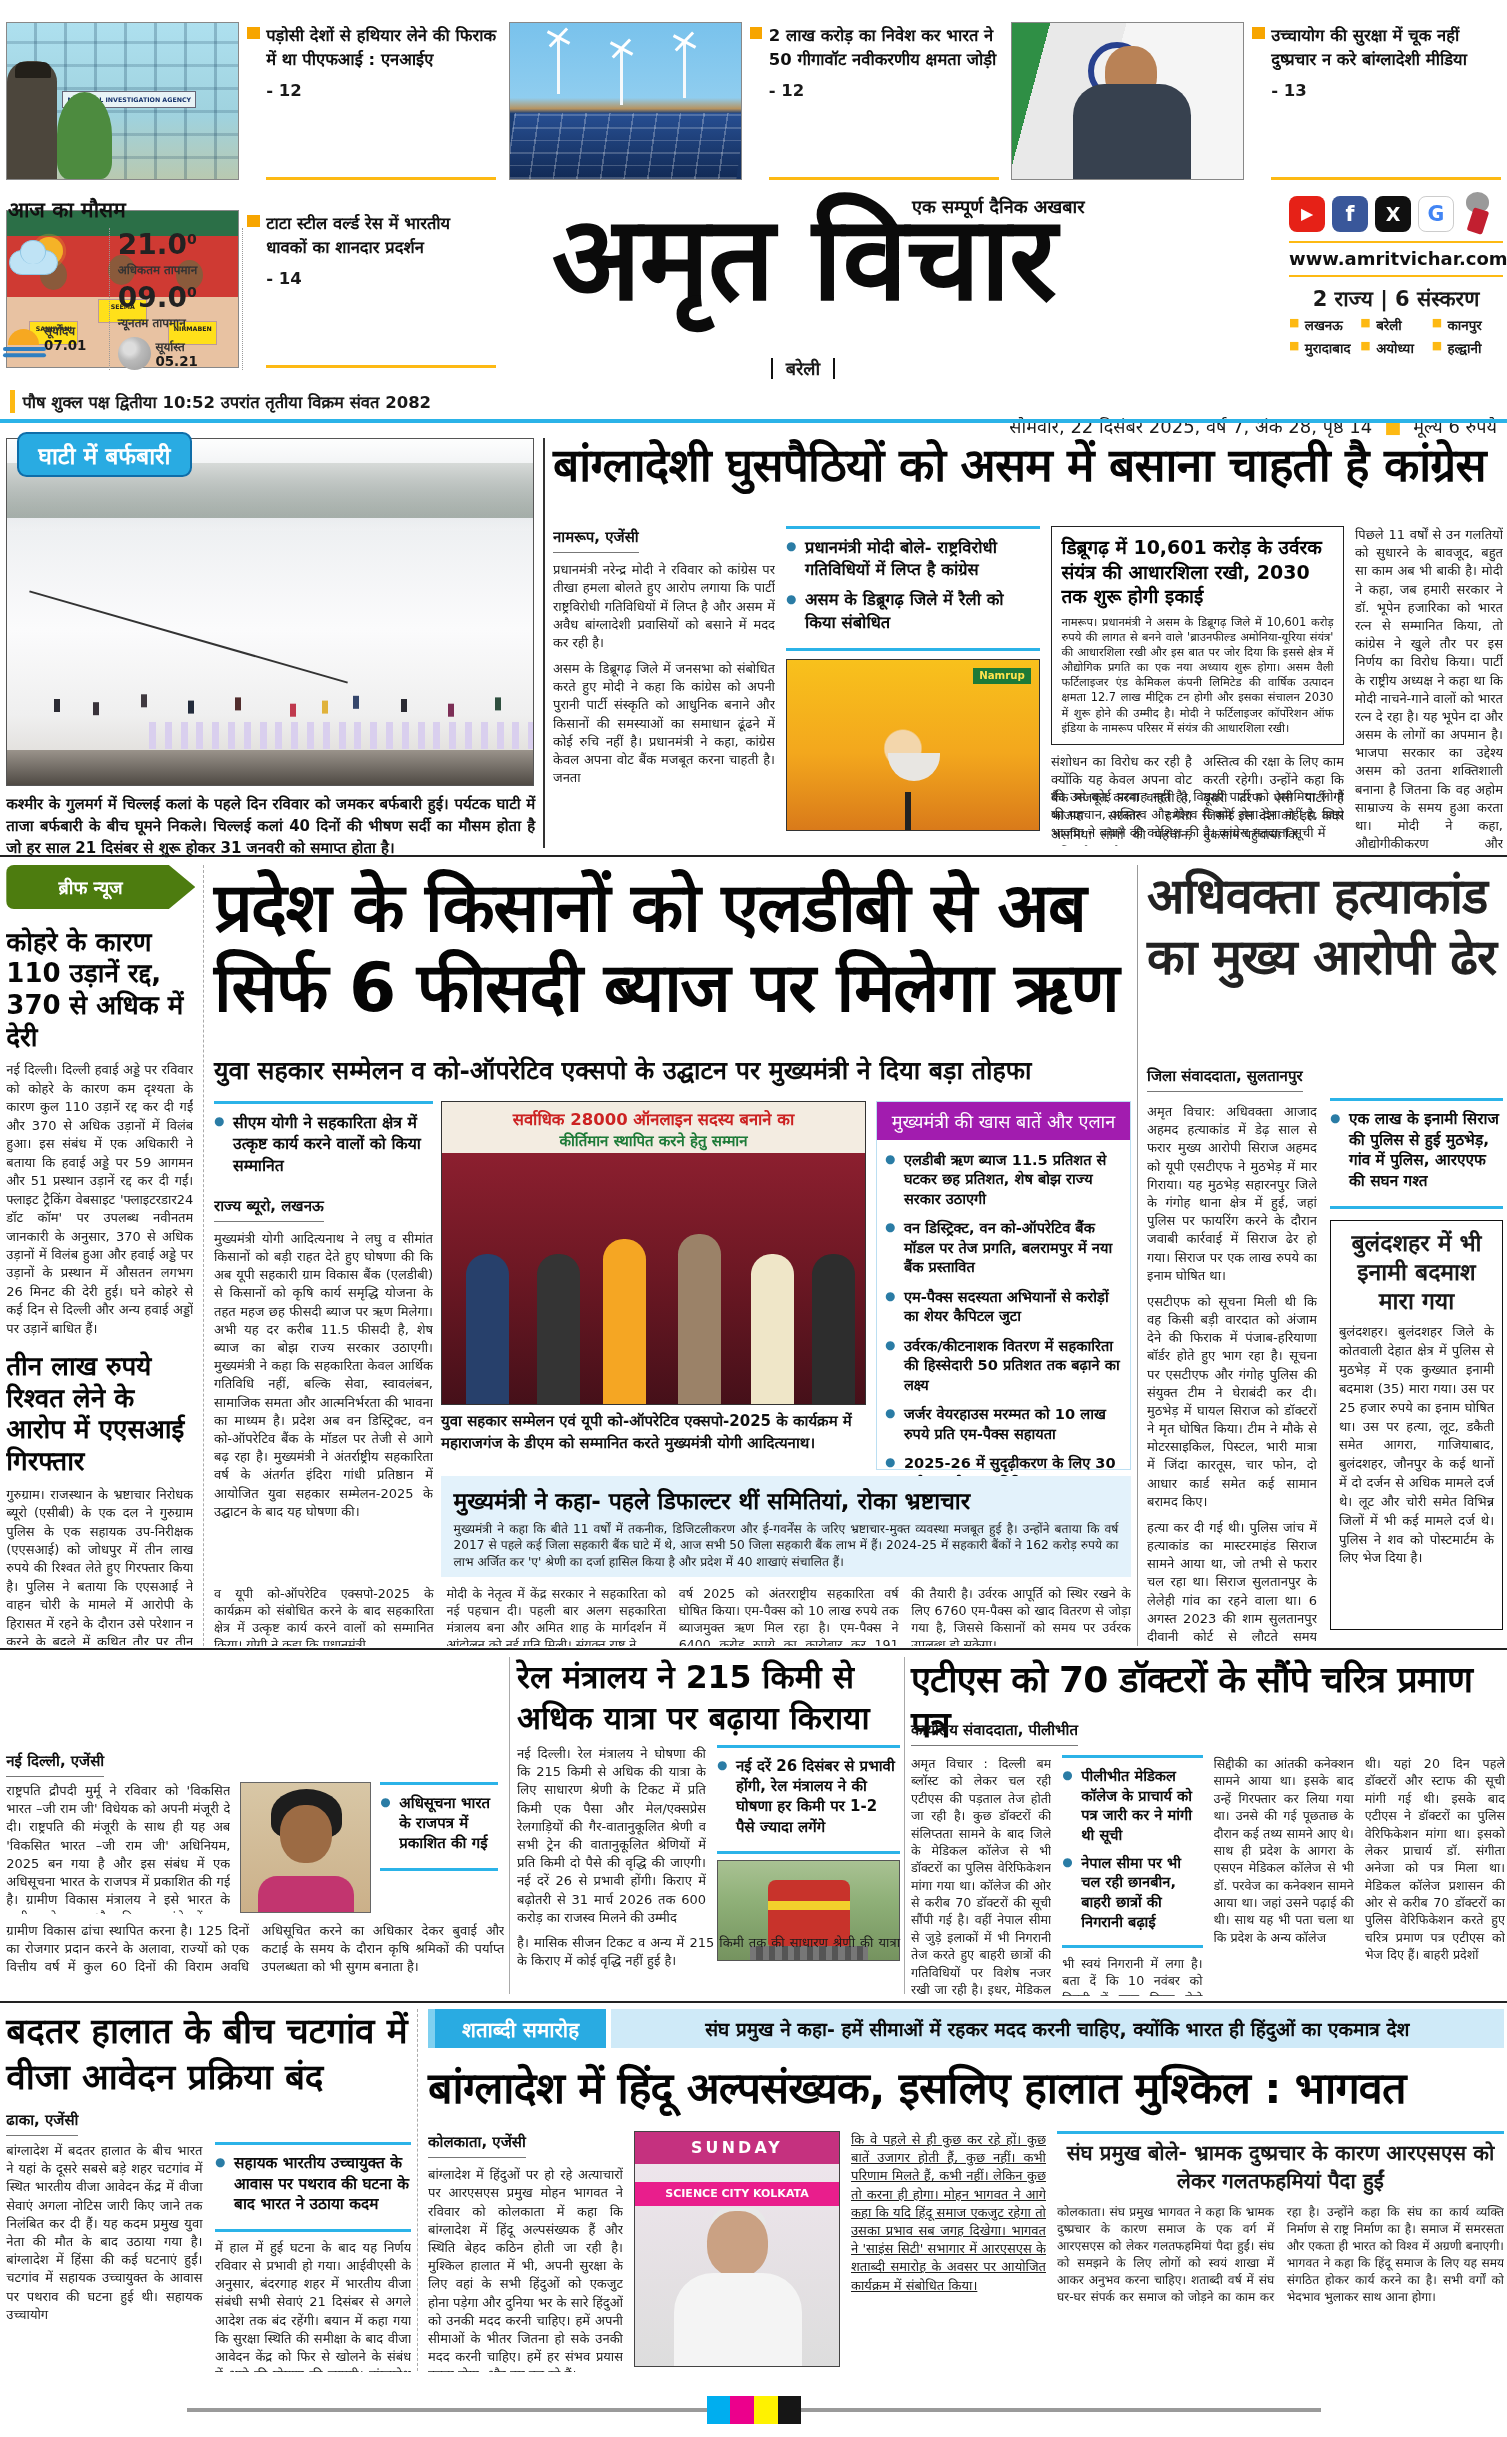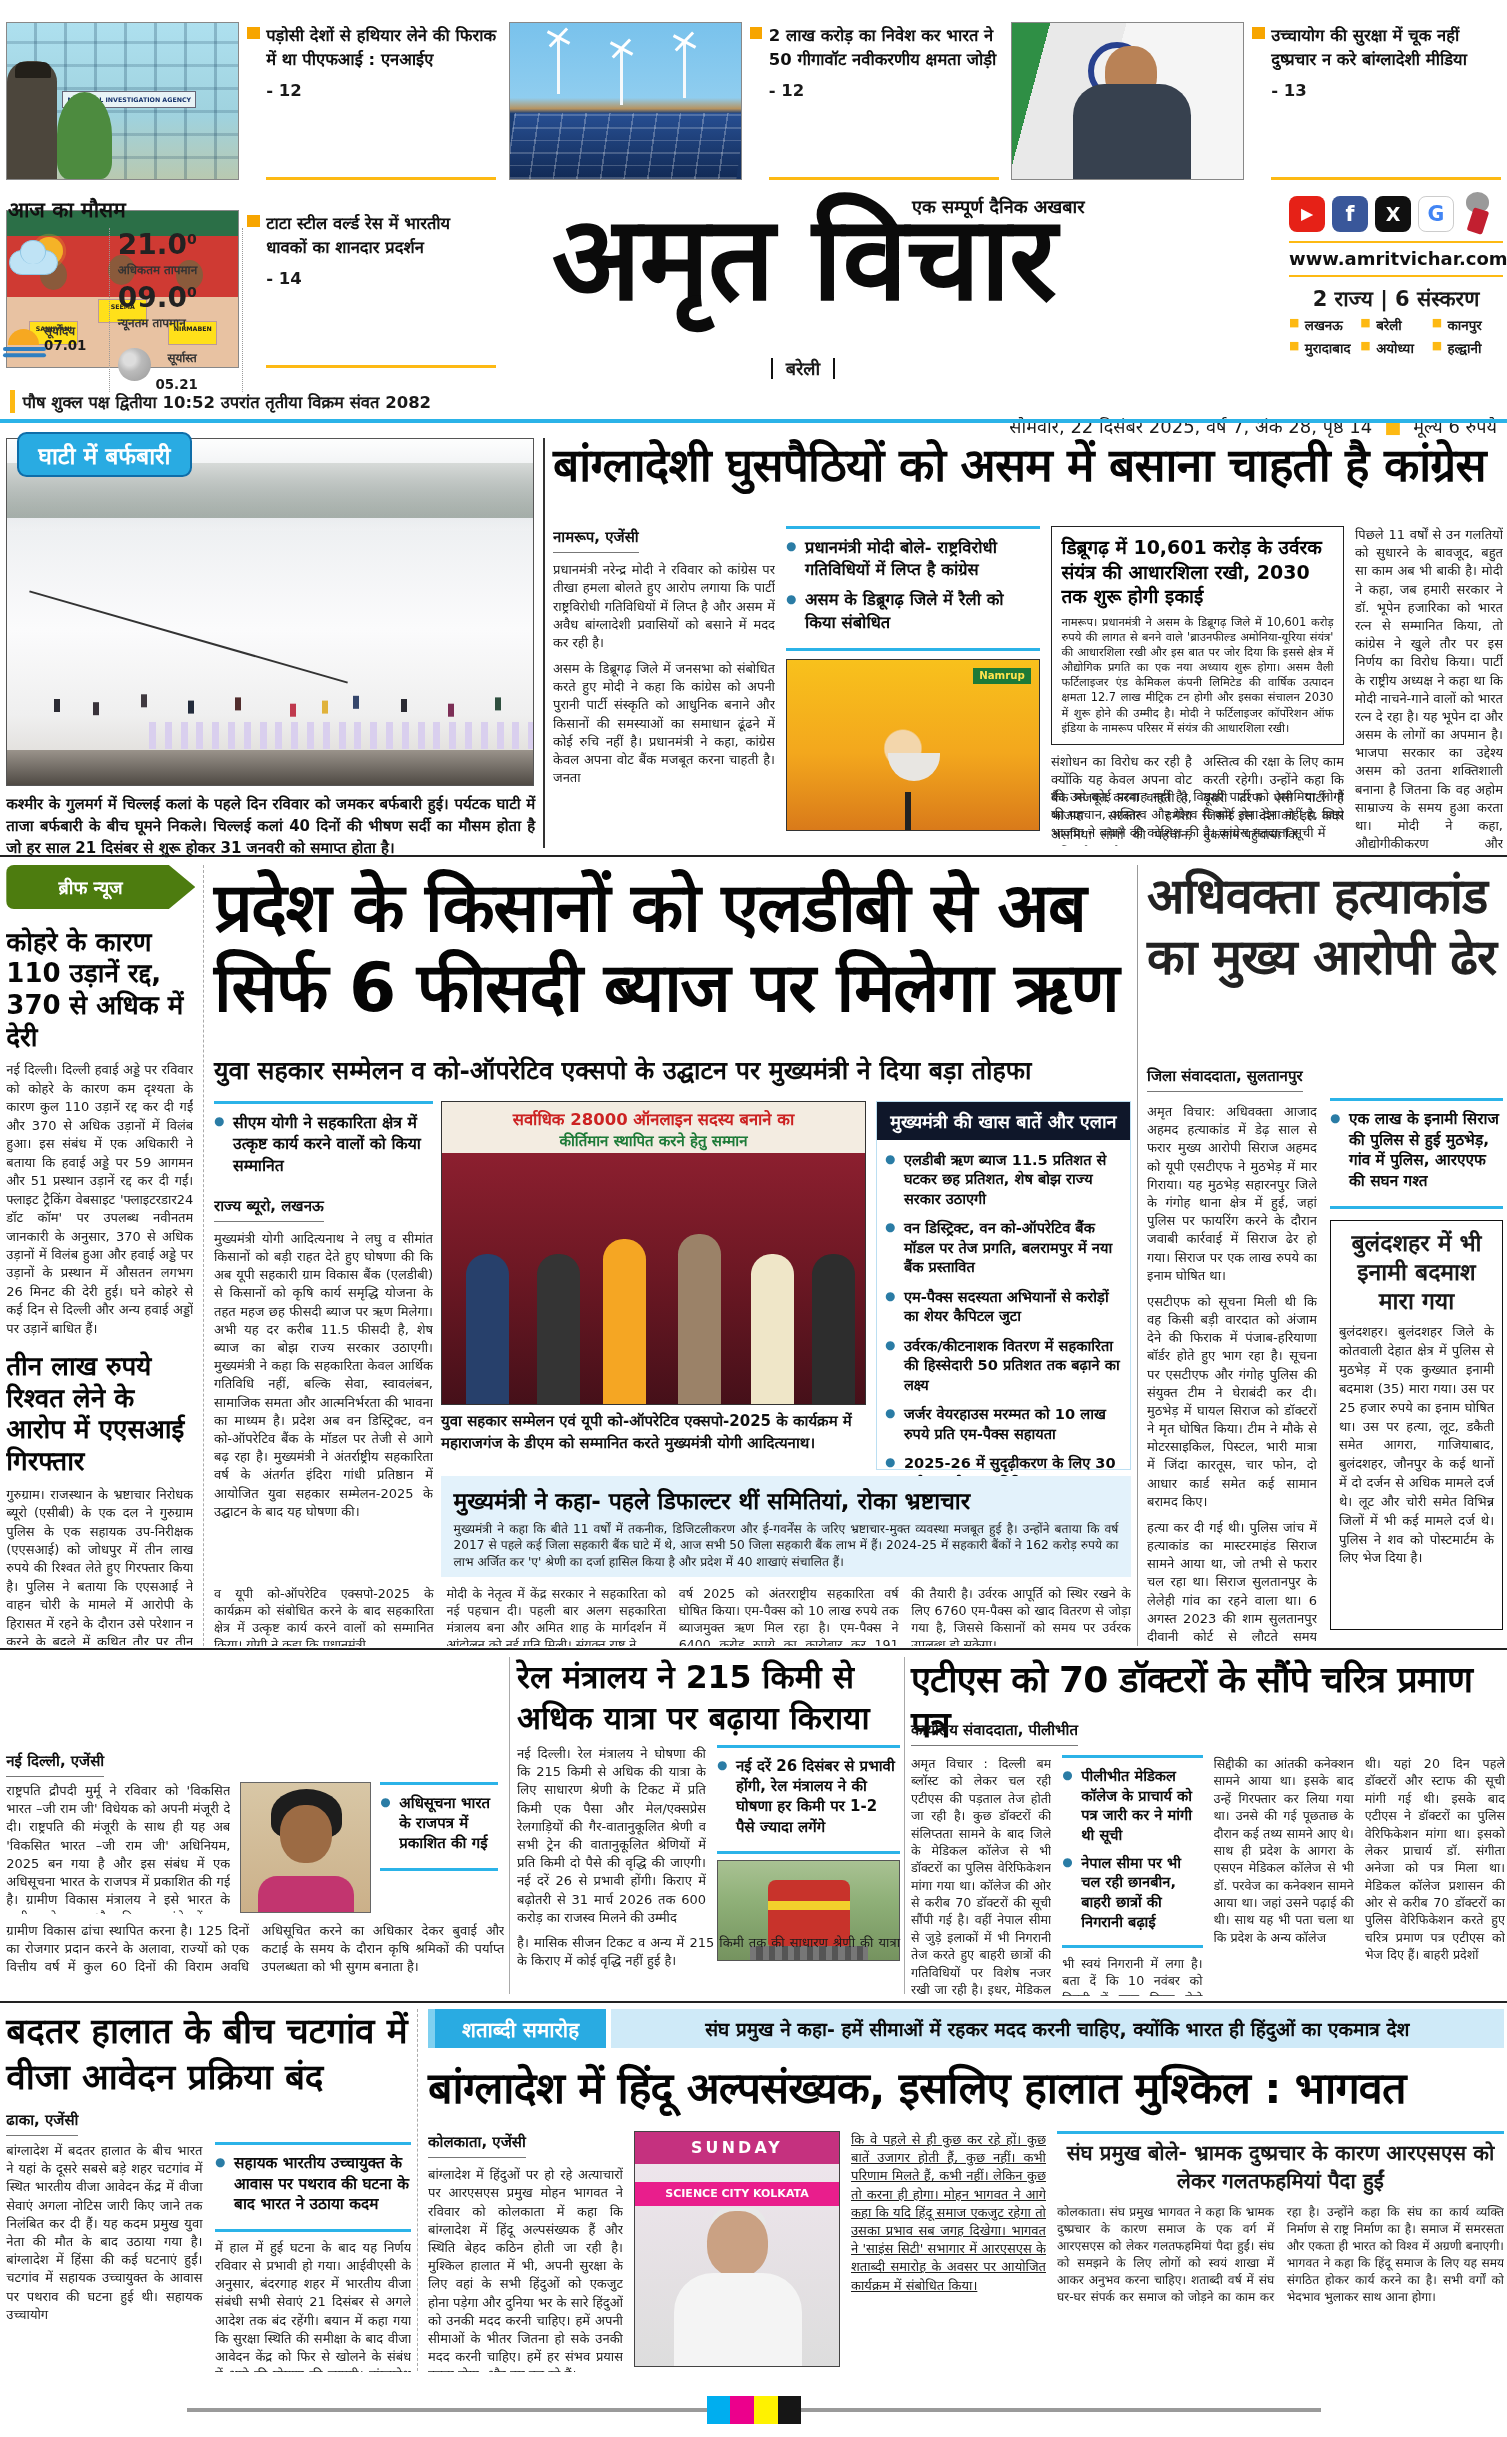--- a/index.html
+++ b/index.html
@@ -142,21 +142,21 @@
   #cm-colA { top:1101px; left:214px; width:219px; height:476px; }
   #cm-colA .points { border-bottom:none; margin-bottom:4.7px; }
   #cm-photo { top:1101px; left:441px; width:425px; height:304px; border:0.8px solid #333; overflow:hidden; position:absolute;
      background:linear-gradient(180deg,#f3ece1 0%,#f3ece1 17%,#8c1f2f 17%,#6e1824 55%,#451019 100%); }
   .stage-txt { position:absolute; left:0; right:0; text-align:center; color:#c22; font-weight:bold; }
   .stage-txt.l1 { top:4.7px; font-size:16.5px; }
   .stage-txt.l2 { top:28px; font-size:15px; color:#1d7a37; }
   .fig { position:absolute; bottom:0; width:43px; height:150px; border-radius:20.5px 20.5px 0 0; }
   #cm-caption { top:1411px; left:441px; width:425px; font-size:15px; font-weight:bold; line-height:1.45; color:#111; }
   #khas-box { top:1101px; left:876px; width:255px; height:369px; border:0.8px solid #bcdff2; }
-  #khas-head { background:#0f172a; color:#fff; font-size:18px; font-weight:bold; text-align:center; padding:7px 4.7px; }
+  #khas-head { background:#a21caf; color:#fff; font-size:18px; font-weight:normal; text-align:center; padding:7px 4.7px; }
   #khas-list { padding:9.5px 7.9px 0 7.9px; }
   #khas-list .pt { font-size:14.6px; margin-bottom:9.5px; }
   #cm-box { top:1476px; left:441px; width:690px; height:101px; background:#e3f2fb; padding:7.9px 12.6px; }
   #cm-box-head { font-size:23px; font-weight:bold; color:#060606; margin-bottom:4.7px; }
   #cm-box-body { font-size:12.2px; line-height:1.35; }
   #cm-bottom { top:1585px; left:214px; width:917px; height:61px; display:grid; grid-template-columns:repeat(4,1fr); gap:12.6px; }
   #cm-bottom div { font-size:12.6px; line-height:1.35; overflow:hidden; }
 
   
   #adv-vrule { top:865px; left:1137px; height:781px; width:0.8px; background:#999; }
@@ -315,21 +315,21 @@
         </div>
       </div>
       <div class="wx-mid">
         <div class="wx-big"><span>21.0</span><sup>0</sup></div>
         <div class="wx-lbl">अधिकतम तापमान</div>
         <div class="wx-big"><span>09.0</span><sup>0</sup></div>
         <div class="wx-lbl">न्यूनतम तापमान</div>
         <div class="wx-row">
           <div class="moon"></div>
           <div>
-            <div class="wx-lbl" style="margin:12px;">सूर्यास्त</div>
+            <div class="wx-lbl" style="margin:0;">सूर्यास्त</div>
             <div class="wx-small">05.21</div>
           </div>
         </div>
       </div>
     </div>
   </div>
 
   <div id="tagline" class="abs">एक सम्पूर्ण दैनिक अखबार</div>
   <div id="mast-title" class="abs">अमृत विचार</div>
   <div id="mast-edition" class="abs"><span>बरेली</span></div>

